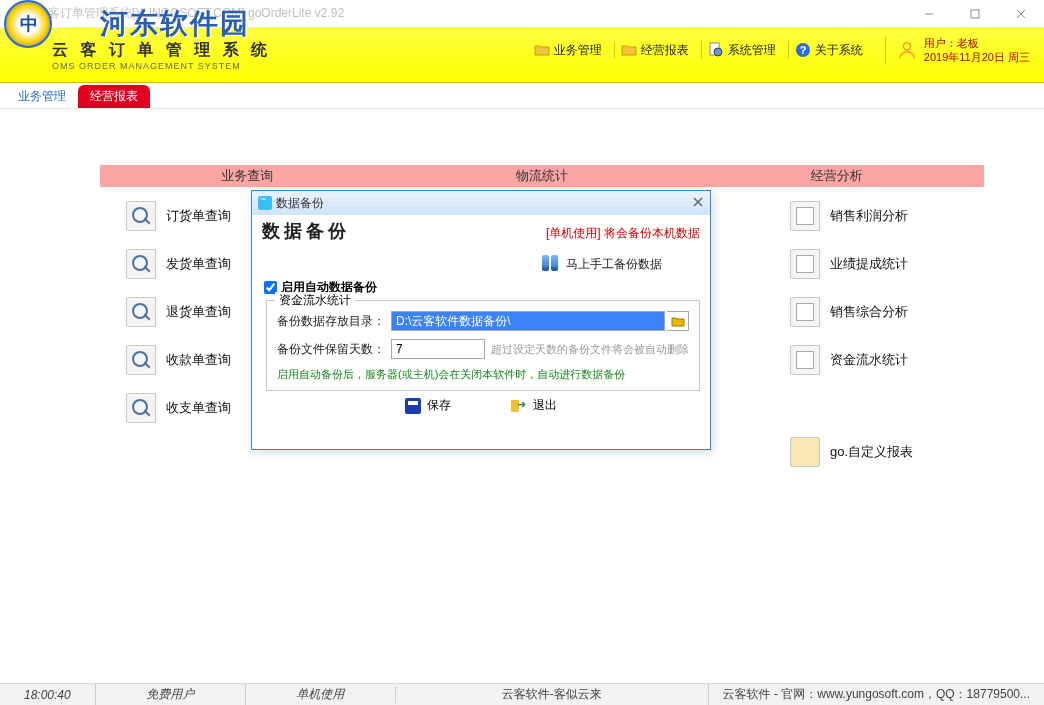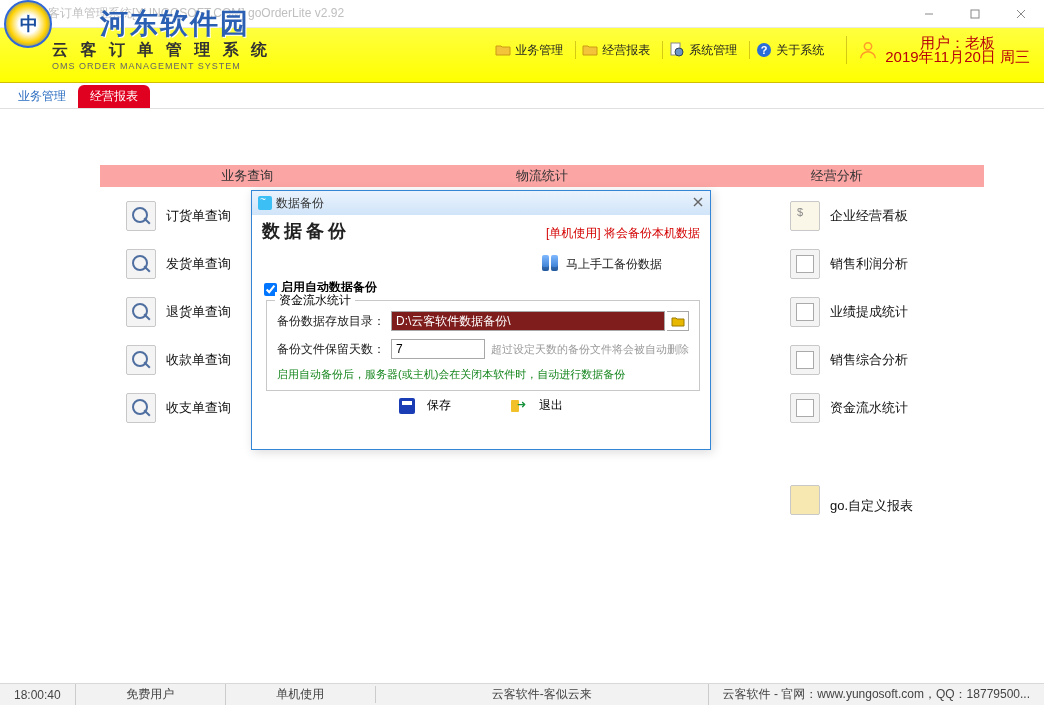--- a/index.html
+++ b/index.html
@@ -21,21 +21,21 @@
 
 .header-band { height: 55px; background: linear-gradient(#ffff40,#ffff00); display: flex; align-items: center; position: relative; border-bottom: 1px solid #d0c000; }
 .app-title-block { margin-left: 52px; }
 .app-title-cn { font-size: 16px; font-weight: bold; color: #333; letter-spacing: 4px; }
 .app-title-en { font-size: 9px; color: #666; letter-spacing: 1px; }
 .hdr-menu { position: absolute; right: 14px; top: 8px; display: flex; align-items: center; gap: 6px; }
 .hdr-item { display: flex; align-items: center; gap: 4px; font-size: 12px; color: #222; padding: 0 6px; border-left: 1px solid rgba(150,120,0,.4); height: 18px; }
 .hdr-item:first-child { border-left: none; }
 .hdr-icon { width: 16px; height: 16px; flex: none; }
 .hdr-user { display: flex; align-items: center; gap: 6px; margin-left: 10px; border-left: 1px solid rgba(150,120,0,.4); padding-left: 10px; }
-.hdr-user-lines { font-size: 15px; color: #b8000a; line-height: 14px; text-align: center; }
+.hdr-user-lines { font-size: 11px; color: #b8000a; line-height: 14px; }
 .person-icon { width: 22px; height: 22px; stroke: #ff9a2a; fill: none; stroke-width: 1.6; }
 
 
 .tab-strip { height: 26px; background: #fff; border-bottom: 1px solid #e0e0e0; display: flex; align-items: flex-end; padding-left: 6px; }
 .tab { padding: 3px 12px; font-size: 12px; color: #2a6cc0; border-top-left-radius: 6px; border-top-right-radius: 6px; }
 .tab.active { background: #e00020; color: #fff; }
 
 
 .content { position: relative; height: 572px; background: #fff; }
 .cat-row { position: absolute; top: 56px; left: 100px; right: 60px; height: 22px; display: flex; }
@@ -45,60 +45,60 @@
 .col-list.col4 { left: 790px; }
 .item { display: flex; align-items: center; gap: 10px; cursor: pointer; }
 .item-icon { width: 30px; height: 30px; background: #f4f4f4; border: 1px solid #c8c8c8; border-radius: 2px; position: relative; }
 .item-icon.mag::after { content:""; position:absolute; width:12px; height:12px; border:2px solid #4f6fa0; border-radius:50%; left:5px; top:5px; }
 .item-icon.mag::before { content:""; position:absolute; width:8px; height:2px; background:#4f6fa0; transform:rotate(45deg); left:16px; top:18px; }
 .item-icon.doc::after { content:""; position:absolute; inset:5px; background:#fff; border:1px solid #aaa; }
 .item-icon.doc::before { content:""; position:absolute; left:8px; top:9px; right:8px; height:2px; background:#888; box-shadow:0 4px #888,0 8px #888; }
 .item-icon.money { background:#faf6e8; }
 .item-icon.money::after { content:"$"; position:absolute; left:6px; top:4px; color:#888; font-size:11px; }
 .item-label { font-size: 13px; color: #111; }
-.item-extra { margin-top: 44px; align-items: flex-end; }
+.item-extra { margin-top: 44px; }
 
 
 .modal { position: absolute; left: 251px; top: 190px; width: 460px; height: 260px; border: 1px solid #3385d6; background: #fff; box-shadow: 2px 2px 10px rgba(0,0,0,.15); z-index: 20; }
 .modal-title { height: 24px; background: linear-gradient(#eaf3fd,#d0e4f9); display:flex; align-items:center; padding-left:6px; font-size:12px; color:#333; }
 .modal-title-icon { width:14px;height:14px; background:#3cbff5; border-radius:2px; margin-right:4px; position:relative;}
 .modal-title-icon::after{content:"~"; color:#fff; font-size:10px; position:absolute; left:2px; top:-2px;}
 .modal-close { margin-left:auto; margin-right:6px; cursor:pointer; }
 .modal-close svg{stroke:#666;stroke-width:1.4;}
 .modal-head { display:flex; align-items:baseline; padding: 4px 10px 6px; }
 .modal-head-title { font-size: 18px; font-weight: bold; letter-spacing: 4px; color:#222;}
 .modal-head-note { margin-left:auto; font-size:12px; color:#d40000; }
 .modal-row-btn { display:flex; align-items:center; gap:6px; margin: 6px 0 0 290px; cursor:pointer; }
 .db-icon { width:18px; height:18px; display:flex; }
 .db-icon span{width:7px;height:16px;background:linear-gradient(#7fb8ff,#2a70c8);border-radius:2px;margin-right:2px;box-shadow:inset 0 -4px rgba(0,0,0,.2);}
 .modal-row-btn-label{font-size:12px;color:#222;}
-.modal-check { display:flex;align-items:flex-end;gap:4px;margin:6px 0 0 12px;font-size:12px;font-weight:bold;}
+.modal-check { display:flex;align-items:center;gap:4px;margin:6px 0 0 12px;font-size:12px;font-weight:bold;}
 .modal-check input{width:13px;height:13px;}
 .fs { border:1px solid #c8c8c8; margin:4px 10px 4px 14px; padding:10px 10px 8px; position:relative; font-size:12px; }
 .fs-legend { position:absolute; top:-9px; left:8px; background:#fff; padding:0 4px; font-size:12px; }
 .fs-row { display:flex; align-items:center; margin-bottom:8px; gap:2px;}
 .fs-label { width:112px; color:#222; }
 .fs-input { flex:1; height:20px; border:1px solid #a8a8a8; font-size:12px; padding:0 4px; }
-.fs-input.path { background:#7f1d1d; color:#fff; }
+.fs-input.path { background:#3b82f6; color:#fff; }
 .fs-browse { width:22px;height:20px;border:1px solid #a8a8a8;border-left:none;background:#fff;display:flex;align-items:center;justify-content:center;cursor:pointer;}
 .fs-browse svg{fill:#e8b800;stroke:#9c7a00;}
 .fs-days { width:44px; }
 .fs-hint { color:#9a9a9a; margin-left:4px; font-size:11px;}
 .fs-note { color:#16861e; font-size:11px; margin-top:4px;}
 .modal-actions { display:flex; justify-content:center; gap:60px; margin-top:6px; }
-.action-btn { display:flex;align-items:center;gap:12px;font-size:12px;cursor:pointer;}
+.action-btn { display:flex;align-items:center;gap:6px;font-size:12px;cursor:pointer;}
 .save-icon{width:16px;height:16px;background:#1a3db5;border-radius:2px;position:relative;}
 .save-icon::after{content:"";position:absolute;left:3px;top:3px;width:10px;height:4px;background:#fff;}
 .exit-icon{width:16px;height:16px;position:relative;}
 .exit-icon::before{content:"";position:absolute;left:0;top:2px;width:8px;height:12px;background:#f2c028;border-radius:1px;}
 .exit-icon::after{content:"➜";position:absolute;left:6px;top:0;color:#17913c;font-size:11px;}
 
 
 .statusbar { position:absolute; bottom:0; left:0; right:0; height:22px; background:#f2f2f2; display:flex; align-items:center; font-size:12px; border-top:1px solid #d8d8d8; color:#444;}
-.sb-cell { padding:0 14px; border-left:1px solid #ccc; height:100%; display:flex;align-items:center;}
+.sb-cell { padding:0 24px; border-left:1px solid #ccc; height:100%; display:flex;align-items:center;font-style:italic;}
 .sb-cell:first-child{border-left:none;}
 .sb-spacer{flex:1;border-left:1px solid #ccc;}
 .sb-right{border-left:1px solid #ccc;padding:0 14px;height:100%;display:flex;align-items:center;}
 </style>
 </head>
 <body>
 
 <div class="titlebar">
   <span class="titlebar-title">云客订单管理系统[YUNGOSOFT.COM]  goOrderLite v2.92</span>
   <div class="win-controls">
@@ -200,24 +200,20 @@
         <div class="item-icon mag"></div>
         <span class="item-label">收款单查询</span>
       </div>
     <div class="item">
         <div class="item-icon mag"></div>
         <span class="item-label">收支单查询</span>
       </div>
   </div>
 
   <div class="col-list col4">
-    <div class="item">
-        <div class="item-icon money"></div>
-        <span class="item-label">企业经营看板</span>
-      </div>
     <div class="item">
         <div class="item-icon doc"></div>
         <span class="item-label">销售利润分析</span>
       </div>
     <div class="item">
         <div class="item-icon doc"></div>
         <span class="item-label">业绩提成统计</span>
       </div>
     <div class="item">
         <div class="item-icon doc"></div>

